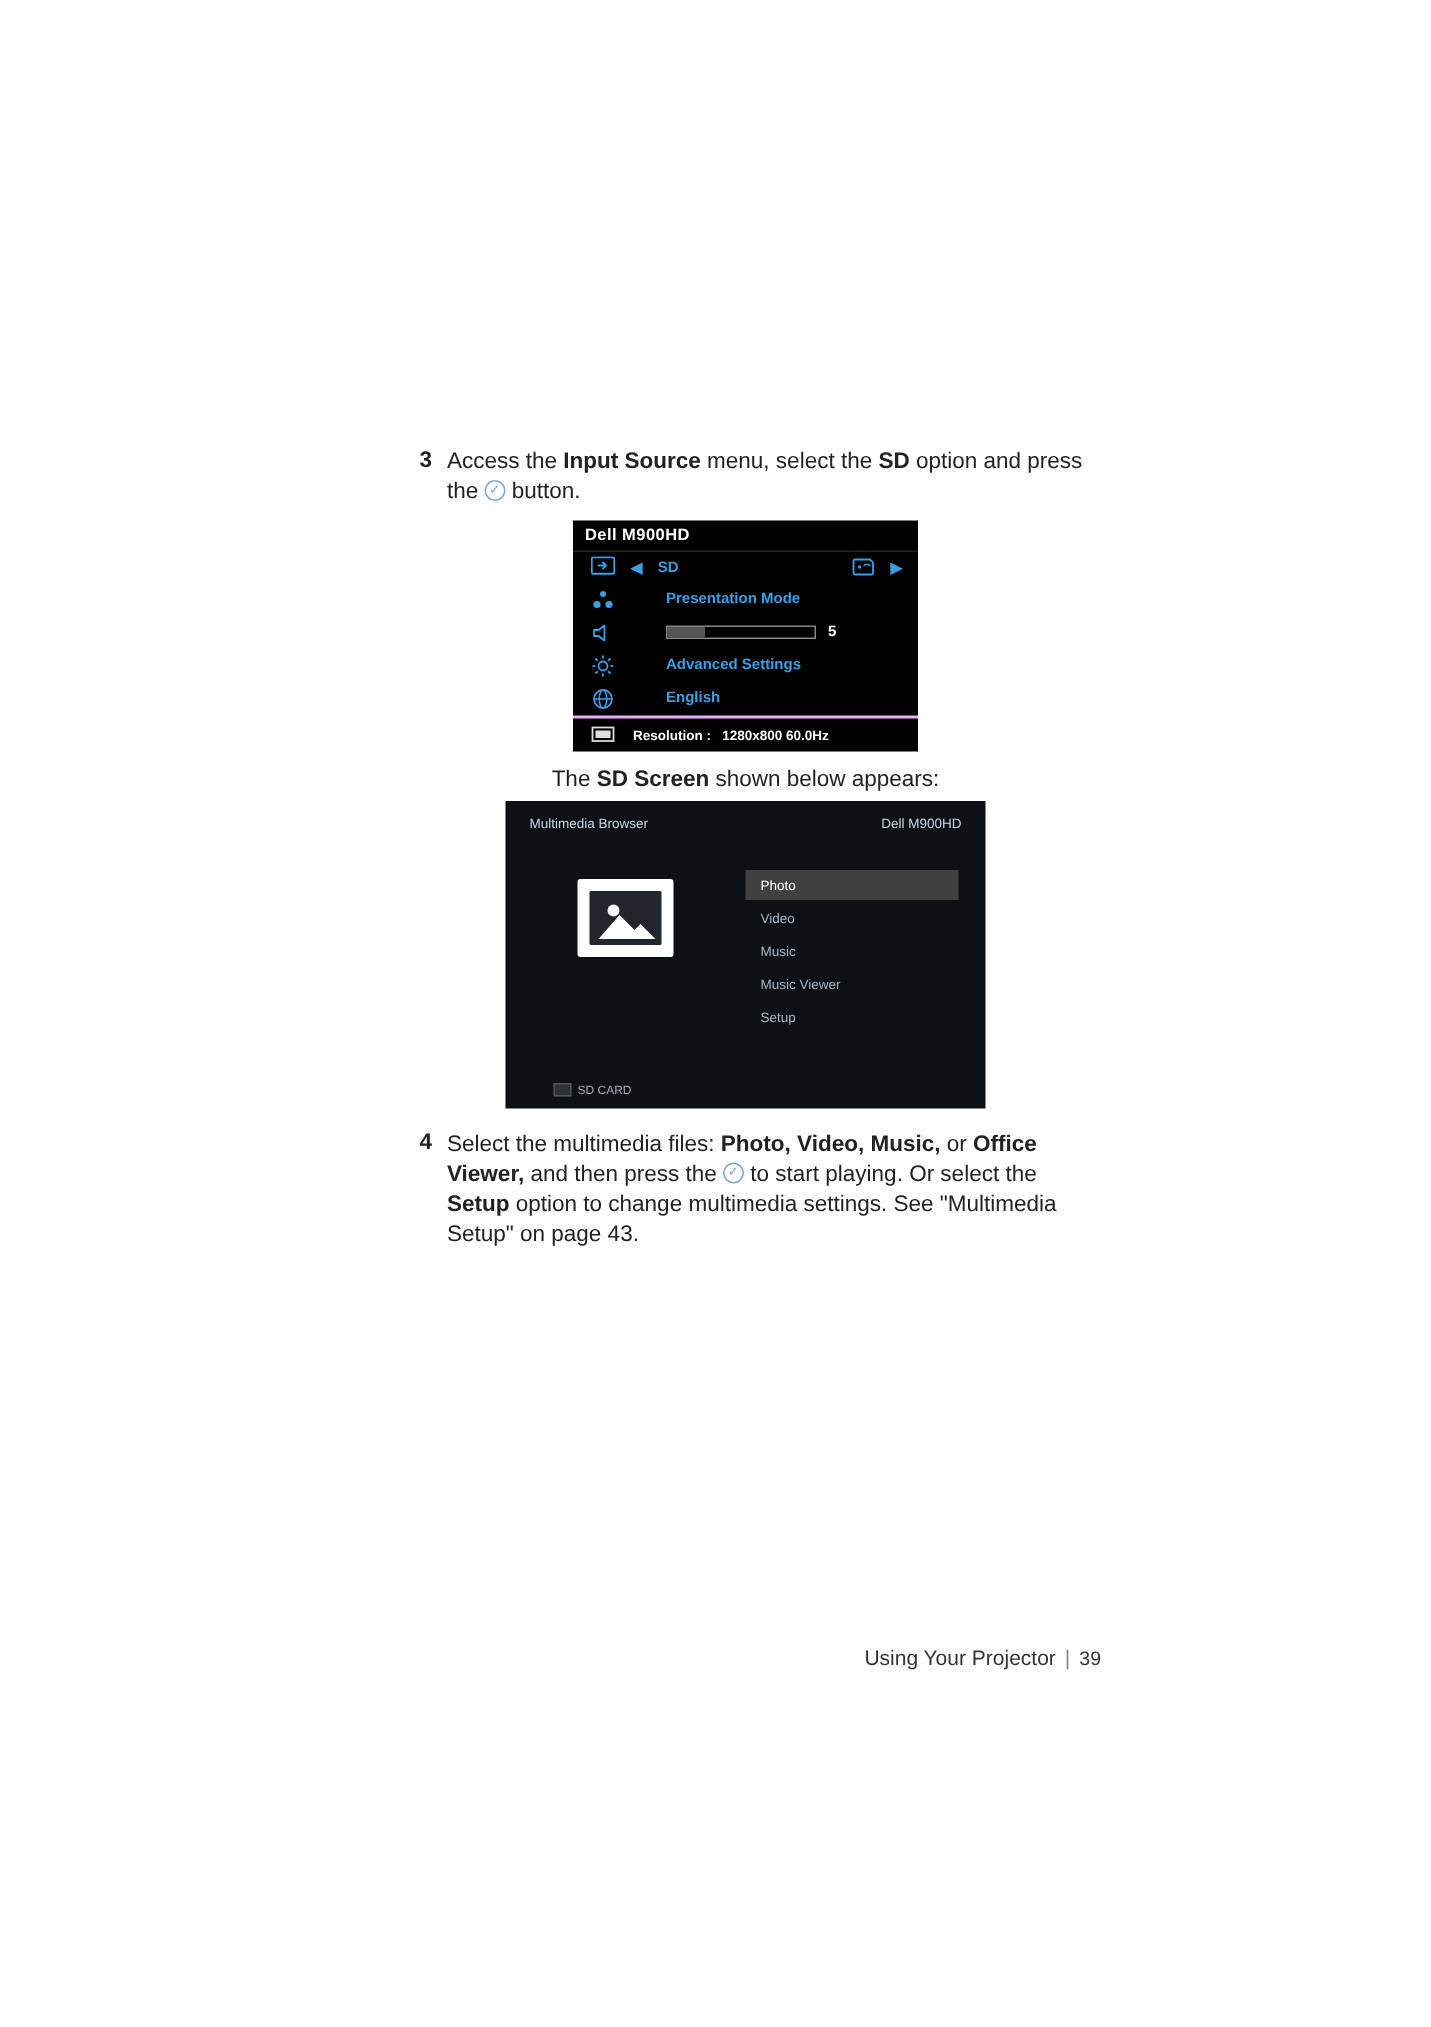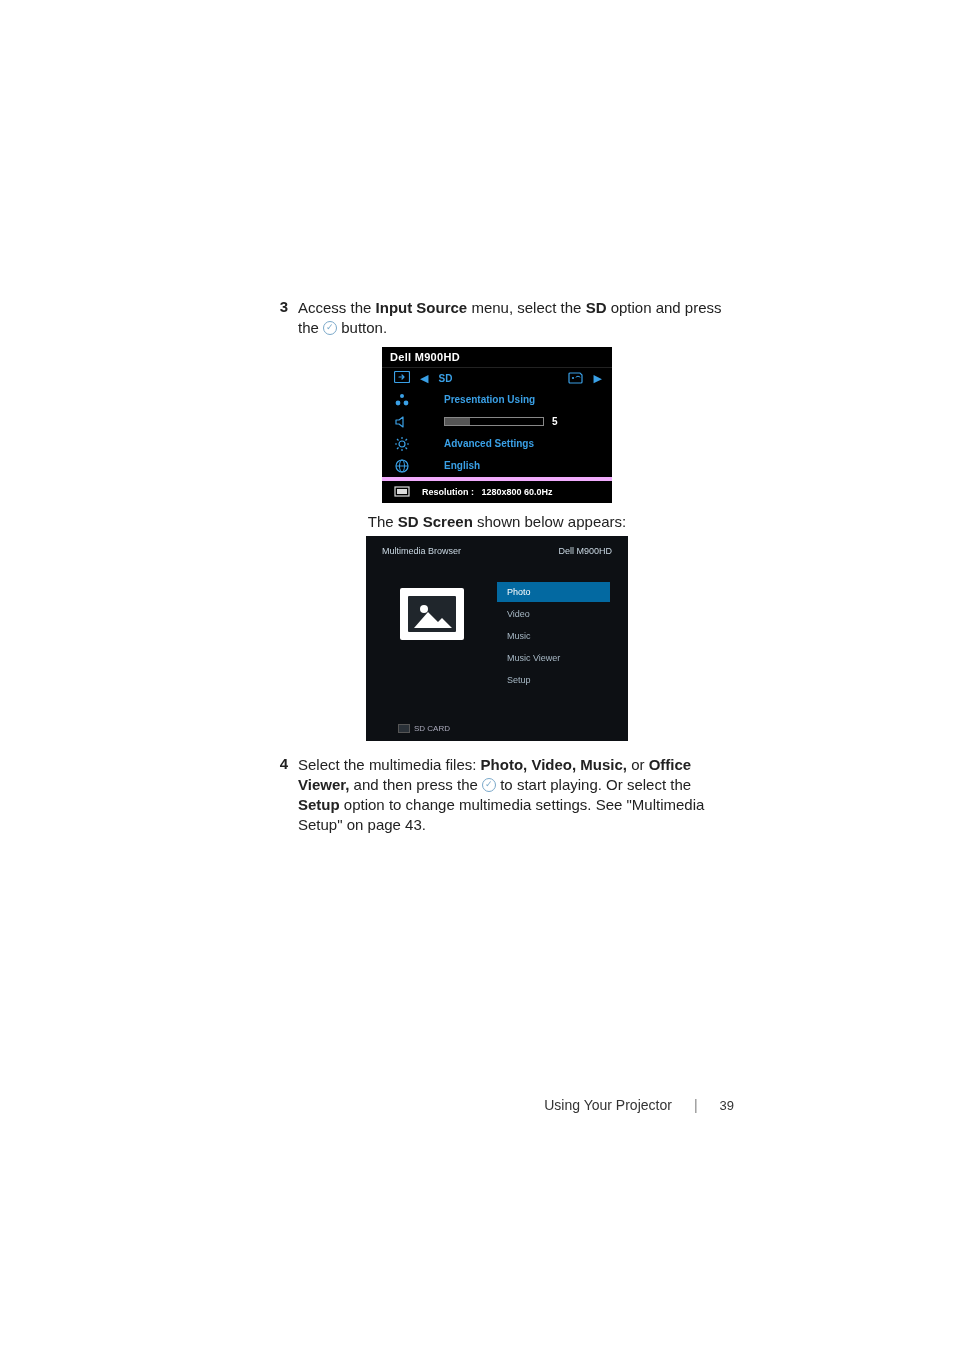--- a/index.html
+++ b/index.html
@@ -69,21 +69,21 @@
     letter-spacing: 0.3px;
   }
   .osd-row {
     display: flex;
     align-items: center;
     padding: 3px 6px;
     min-height: 22px;
   }
   .osd-row.top { border-top: 1px solid #222; }
   .osd-row.status {
-    border-top: 4px solid #f0abfc;
+    border-top: 2px solid #f0abfc;
     font-weight: 700;
     font-size: 9px;
     padding: 5px 6px;
   }
   .osd-iconcell {
     width: 28px;
     display: flex;
     justify-content: center;
   }
   .osd-label {
@@ -127,21 +127,21 @@
   .osd-svg { display: block; }
 
   .caption {
     font-size: 15px;
     margin: 6px 0 6px 0;
     text-align: center;
   }
 
   
   .mmb {
-    width: 262px;
+    width: 320px;
     margin: 6px auto 14px auto;
     background: #0d1014;
     color: #dbe8f2;
     font-size: 9px;
     font-family: "Segoe UI", Arial, sans-serif;
     padding: 0;
   }
   .mmb-head {
     display: flex;
     justify-content: space-between;
@@ -181,21 +181,21 @@
     width: 50%;
     padding-right: 18px;
   }
   .mmb-item {
     padding: 5px 10px;
     font-size: 9px;
     color: #a7b8c5;
     margin-bottom: 2px;
   }
   .mmb-item.sel {
-    background: #0369a1;
+    background: #404040;
     color: #fff;
   }
   .mmb-foot {
     padding: 6px 14px 8px 32px;
     font-size: 8px;
     color: #aab;
     display: flex;
     align-items: center;
     gap: 4px;
   }
@@ -207,21 +207,20 @@
   }
 
   .footer {
     position: absolute;
     bottom: 238px;
     right: 220px;
     font-size: 14px;
     color: #333;
     display: flex;
     align-items: center;
-    gap: 16px;
   }
   .footer .pgnum { font-weight: 400; font-size: 13px; }
   .footer .bar { color: #888; margin: 0 6px; }
 </style>
 </head>
 <body>
 
 <div class="content">
 
   <div class="step">
@@ -254,21 +253,21 @@
     </div>
 
     <div class="osd-row">
       <div class="osd-iconcell">
         <svg class="osd-svg" width="16" height="14" viewBox="0 0 16 14">
           <circle cx="8" cy="3" r="2" fill="#3aa0e6"></circle>
           <circle cx="4" cy="10" r="2.4" fill="#3aa0e6"></circle>
           <circle cx="12" cy="10" r="2.4" fill="#3aa0e6"></circle>
         </svg>
       </div>
-      <div class="osd-label">Presentation Using</div>
+      <div class="osd-label">Presentation Mode</div>
     </div>
 
     <div class="osd-row">
       <div class="osd-iconcell">
         <svg class="osd-svg" width="16" height="14" viewBox="0 0 16 14">
           <path d="M2 5 h3 l4 -3 v10 l-4 -3 h-3 z" fill="none" stroke="#3aa0e6" stroke-width="1.2" stroke-linejoin="round"></path>
         </svg>
       </div>
       <div class="osd-slider">
         <div class="osd-slider-track">

